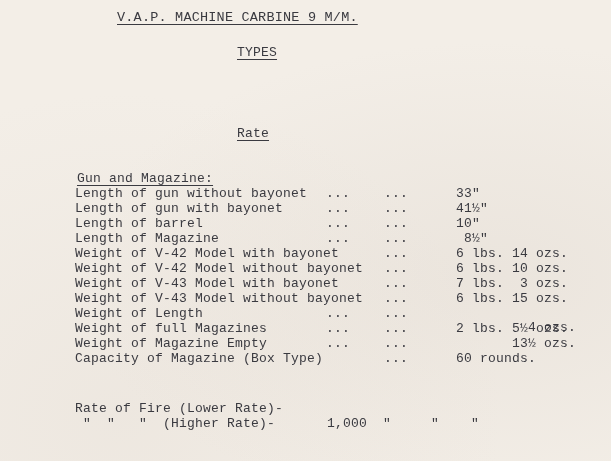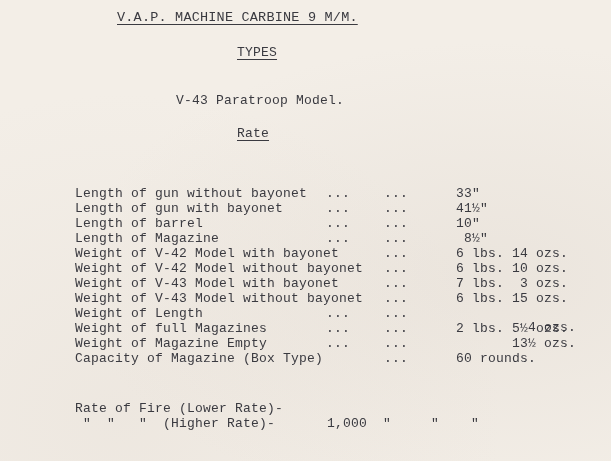--- a/index.html
+++ b/index.html
@@ -30,22 +30,22 @@
   .dots2 { left: 384px; }
   .val { left: 456px; }
   .rof { left: 75px; }
 </style>
 </head>
 <body>
 
 <div class="page">
   <div class="t title u">V.A.P. MACHINE CARBINE 9 M/M.</div>
   <div class="t types u">TYPES</div>
-  <div class="t model2">V-43 Paratroop Model.</div>
   <div class="t data-h u">Rate</div>
+  <div class="t section u">Gun and Magazine:</div>
 
   <div id="rows">
       <div class="t row-label" style="top: 186px;">Length of gun without bayonet</div>
       <div class="t dots1" style="top: 186px;">...</div>
       <div class="t dots2" style="top: 186px;">...</div>
       <div class="t val" style="top: 186px;">33"</div>
       <div class="t row-label" style="top: 201px;">Length of gun with bayonet</div>
       <div class="t dots1" style="top: 201px;">...</div>
       <div class="t dots2" style="top: 201px;">...</div>
       <div class="t val" style="top: 201px;">41½"</div>

